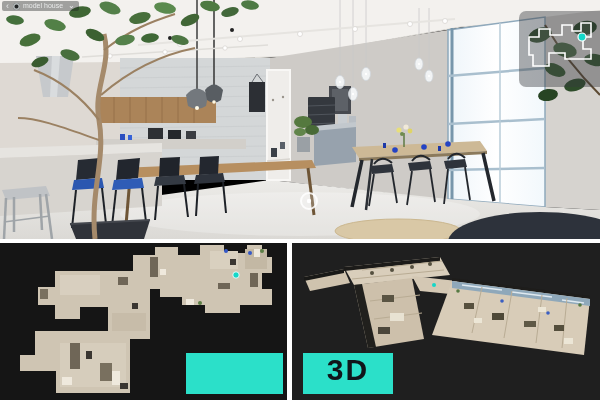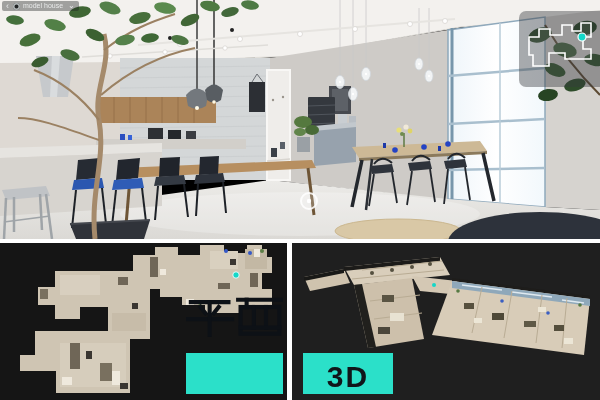--- a/index.html
+++ b/index.html
@@ -21,21 +21,21 @@
            background:rgba(55,58,62,.42);border-radius:7px 0 0 7px;cursor:pointer;}
   .minimap svg{display:block;width:81px;height:76px;}
   
   .bottom{position:absolute;top:239px;left:0;width:600px;height:161px;display:flex;
           border-top:4px solid var(--divider,#fff);box-sizing:border-box;background:#000;}
   .plan-panel{position:relative;width:287px;height:157px;background:var(--bgleft,#151515);cursor:pointer;}
   .v-divider{width:5px;height:157px;background:var(--divider,#fff);}
   .dollhouse-panel{position:relative;flex:1;height:157px;background:var(--bgright,#1f1f1f);cursor:pointer;}
   .plan-panel svg,.dollhouse-panel svg{display:block;width:100%;height:157px;}
   
-  .tag{position:absolute;background:var(--accent,#2be0c9);display:flex;align-items:flex-end;
+  .tag{position:absolute;background:var(--accent,#2be0c9);display:flex;align-items:flex-start;
        justify-content:center;}
   .plan-tag{left:186px;top:110px;width:97px;height:41px;}
   .tag-3d{left:11px;top:110px;width:90px;height:41px;color:var(--labeltext,#10151a);
           font-weight:bold;font-size:30px;letter-spacing:2px;}
   .sr{position:absolute;width:1px;height:1px;overflow:hidden;opacity:0;pointer-events:none;}
 </style>
 </head>
 <body>
 
 <div class="stage">

